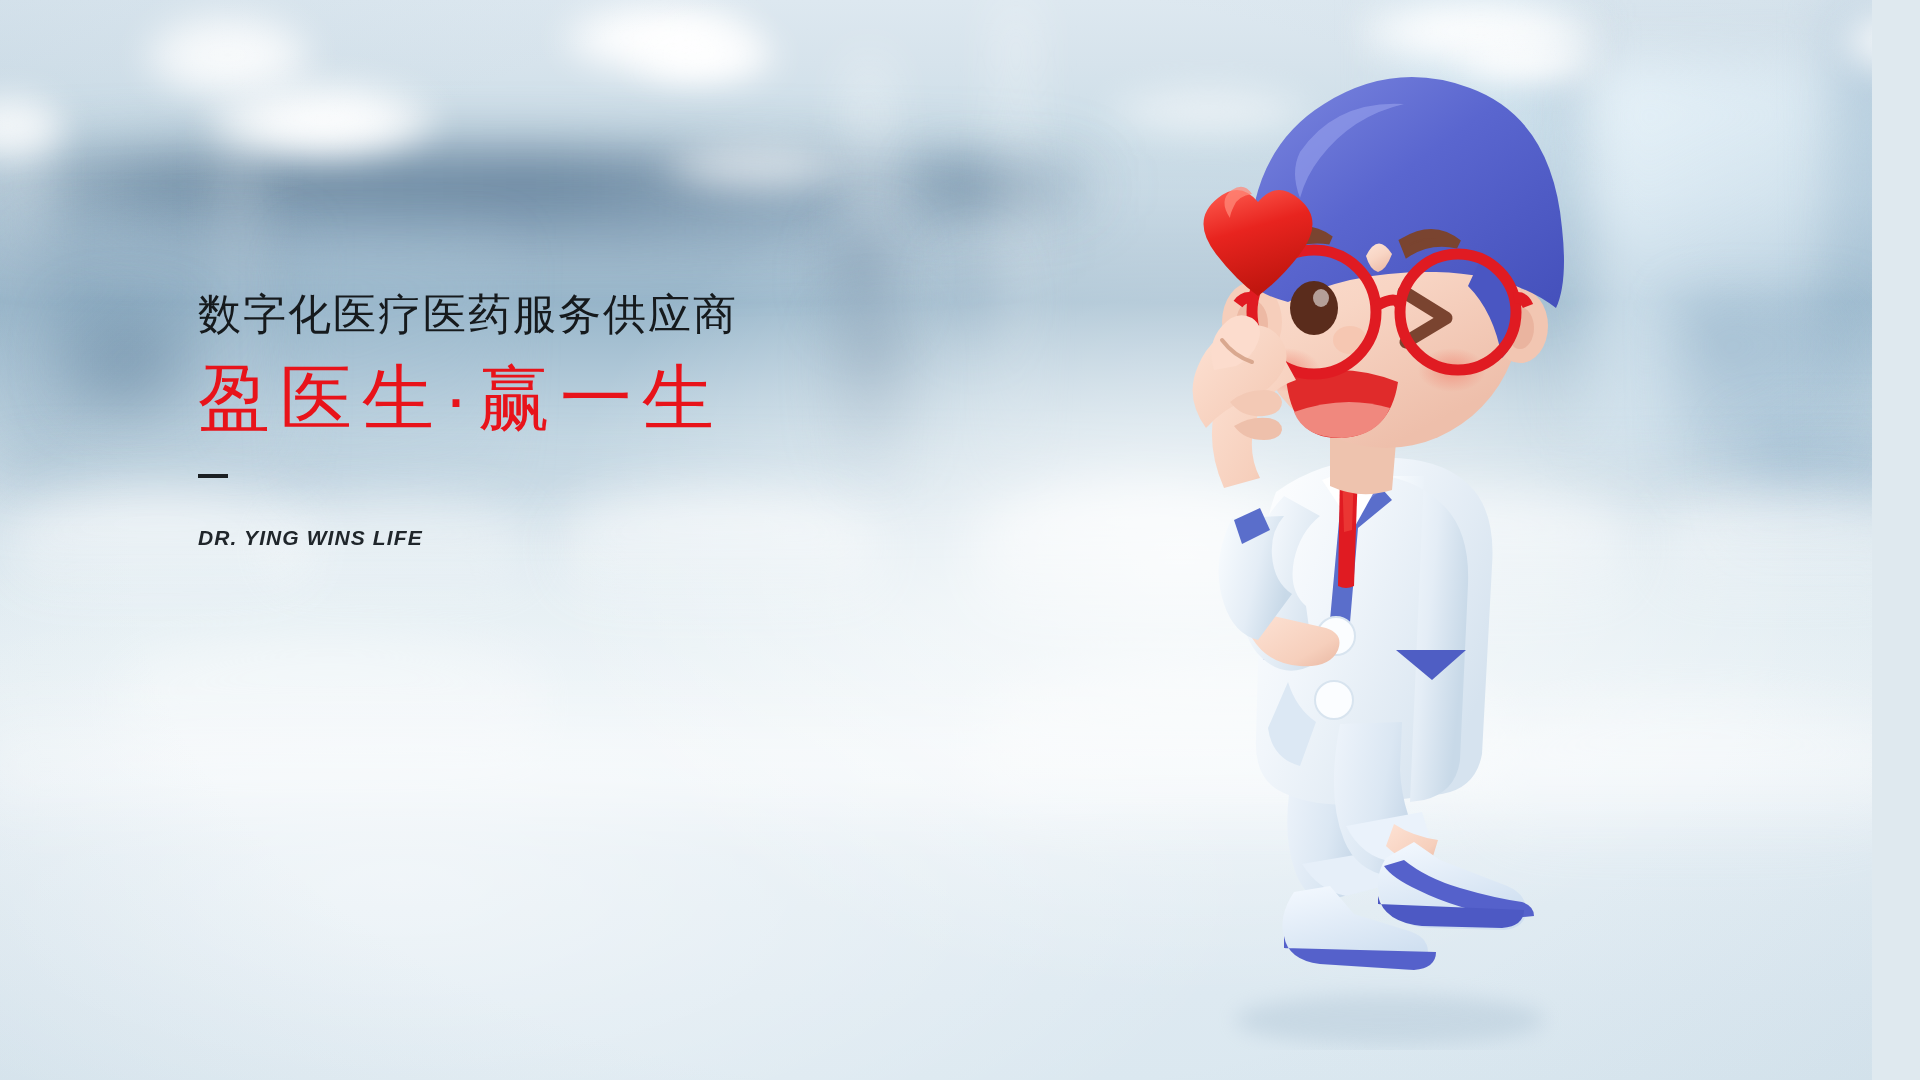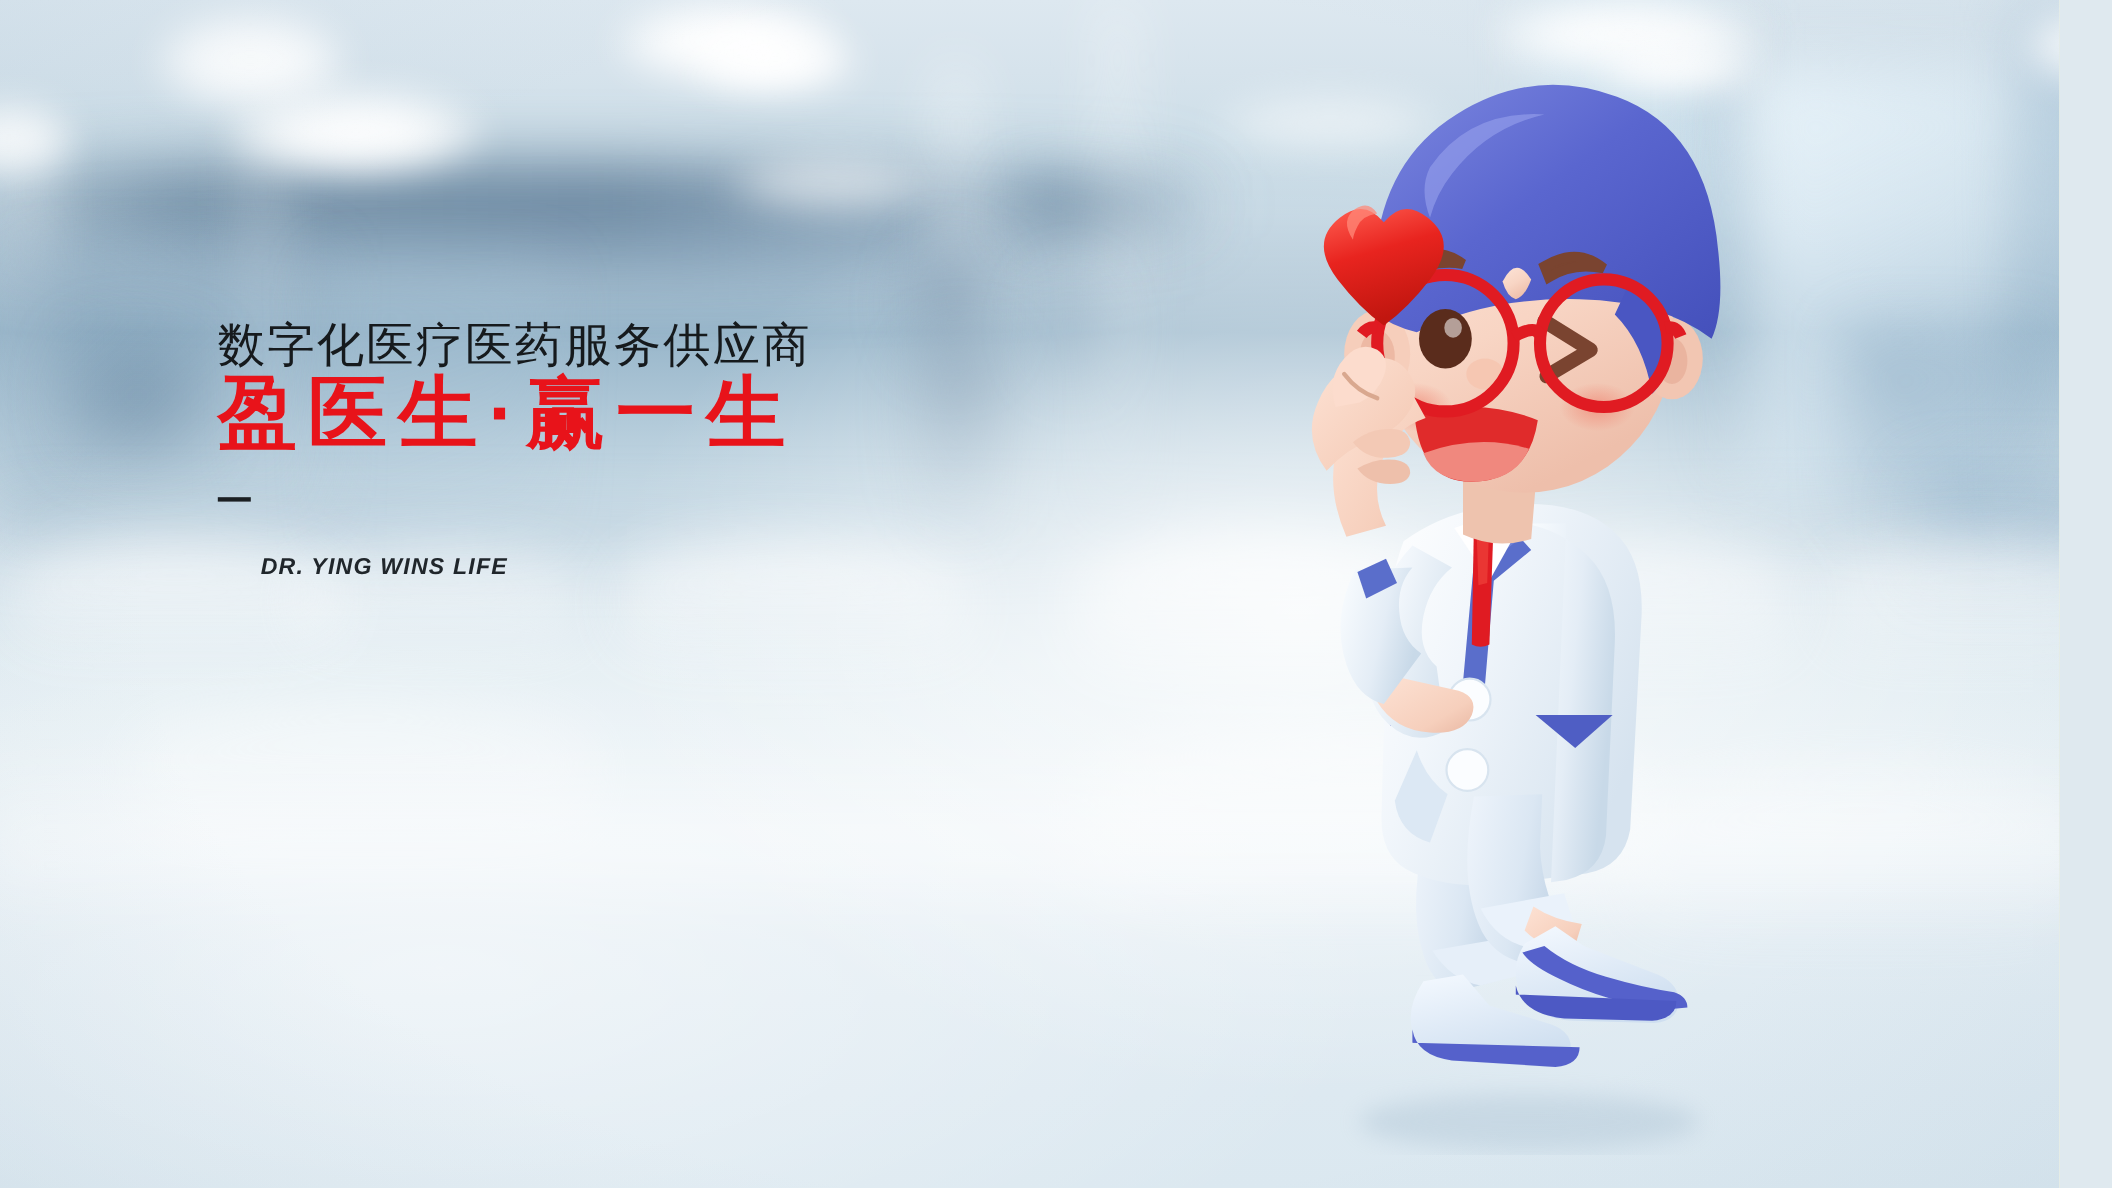--- a/index.html
+++ b/index.html
@@ -113,46 +113,46 @@
     font-size: 43px;
     line-height: 1.06;
     letter-spacing: 2px;
     color: #161a1d;
     font-weight: 400;
     white-space: nowrap;
     font-family: "Liberation Sans", "DejaVu Sans", sans-serif;
   }
 
   .headline-main {
+    margin-top: 22px;
     font-size: 72px;
     line-height: 1.06;
     letter-spacing: 10px;
     color: #e8131a;
-    font-weight: 700;
+    font-weight: 400;
     white-space: nowrap;
     font-family: "Liberation Sans", "DejaVu Sans", sans-serif;
   }
 
   .rule {
     margin-top: 38px;
     width: 30px;
     height: 4px;
     background: #1b1f22;
   }
 
   .eng {
     margin-top: 42px;
     font-style: italic;
     font-weight: 700;
     font-size: 21px;
     letter-spacing: 1.1px;
     line-height: 1.72;
     color: #20262b;
     font-family: "Liberation Sans", "DejaVu Sans", sans-serif;
-    margin-left: 39px;
   }
 
   
   #mascot {
     position: absolute;
     left: 1190px;
     top: 40px;
     width: 470px;
     height: 1010px;
     z-index: 20;

